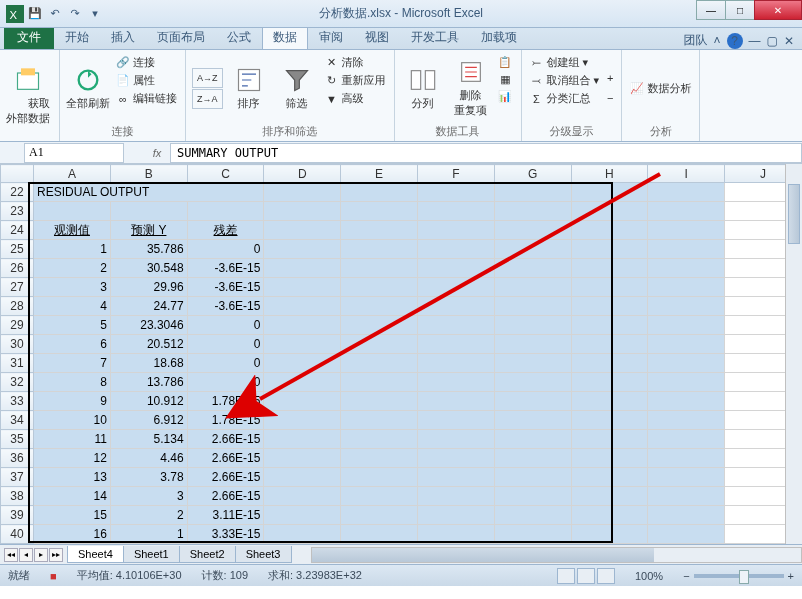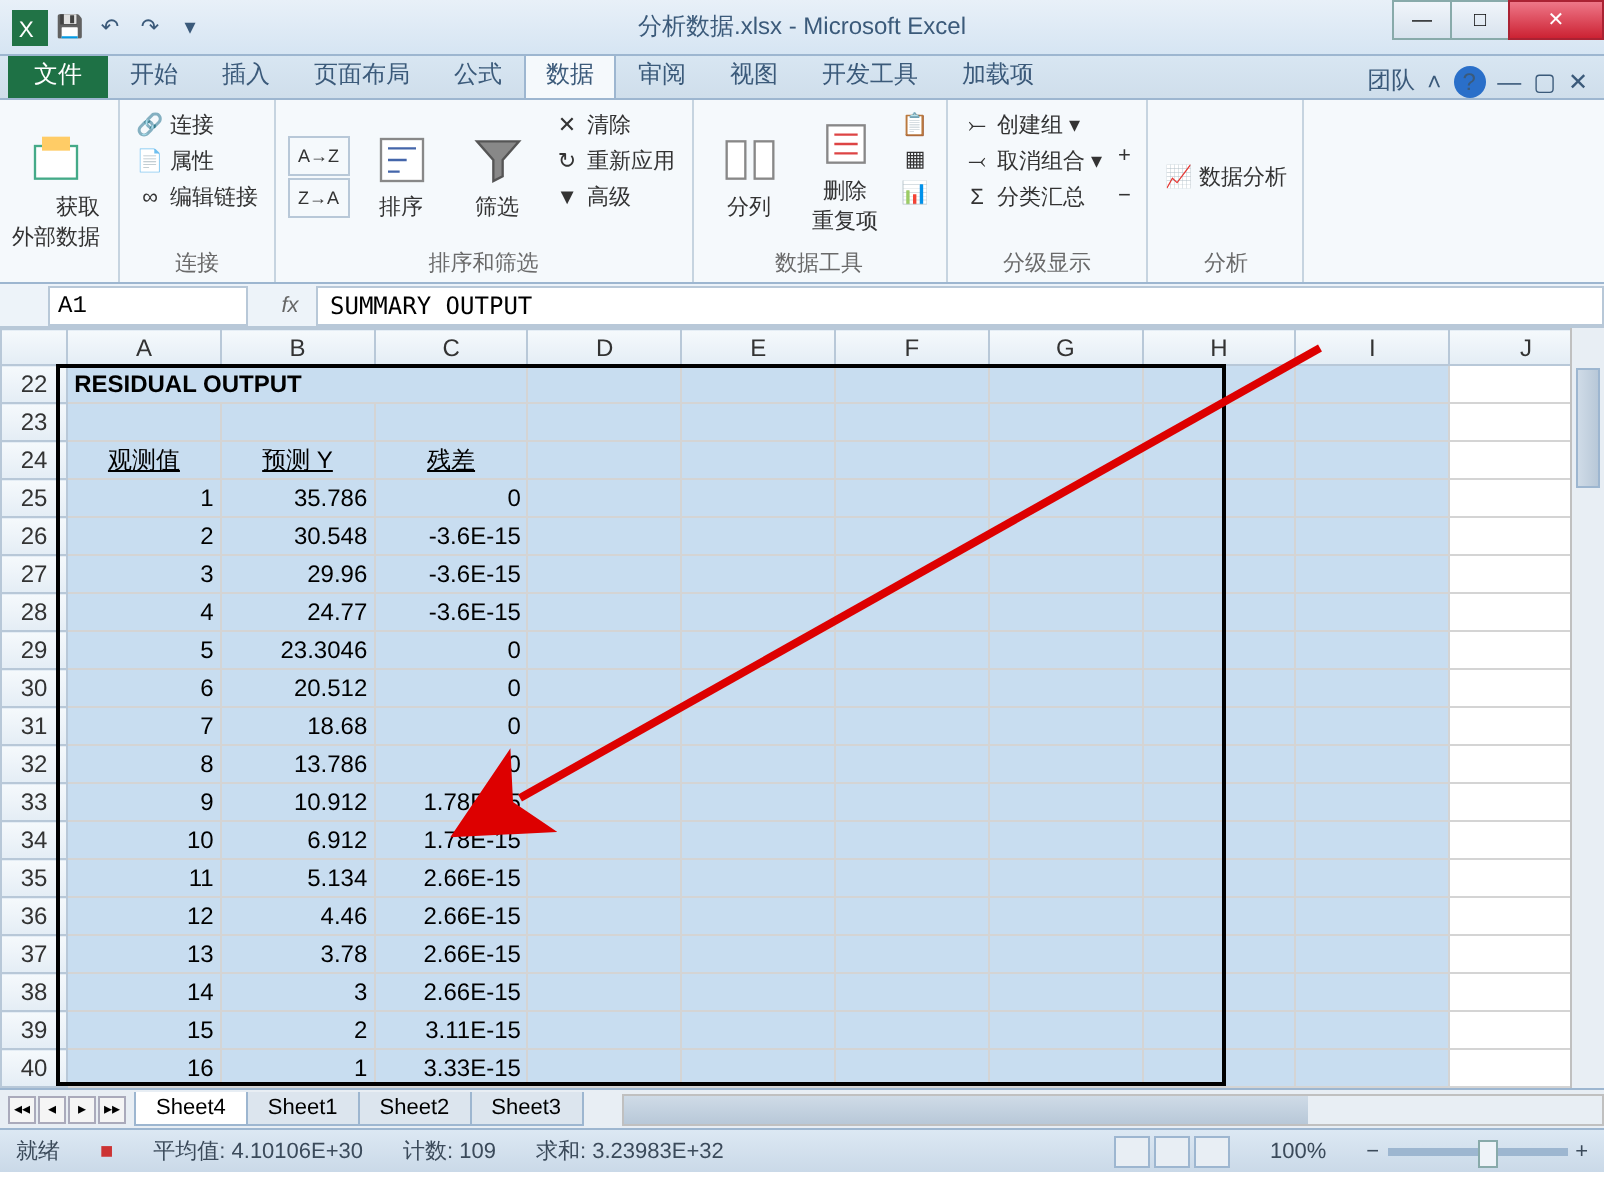--- a/index.html
+++ b/index.html
@@ -29,35 +29,35 @@
 .group-body { display: flex; gap: 4px; flex: 1; }
 .group-label { font-size: 11px; color: #6a6a6a; text-align: center; padding-top: 2px; }
 .bigbtn { display: flex; flex-direction: column; align-items: center; justify-content: center; width: 44px; font-size: 11px; color: #333; gap: 2px; }
 .bigbtn svg, .bigbtn .ico { width: 28px; height: 28px; }
 .smallcol { display: flex; flex-direction: column; gap: 1px; }
 .smallbtn { display: flex; align-items: center; gap: 3px; font-size: 11px; color: #333; padding: 1px 2px; }
 .smallbtn .sico { width: 14px; height: 14px; display: inline-flex; align-items: center; justify-content: center; }
 
 
 .fbar { height: 22px; display: flex; align-items: center; border-bottom: 1px solid #b8c8d8; background: #edf3f9; }
-.namebox { width: 100px; height: 20px; border: 1px solid #b8c8d8; background: #fff; font-size: 12px; padding: 2px 4px; margin: 0 8px 0 24px; font-family: Liberation Mono, monospace; }
+.namebox { width: 100px; height: 20px; border: 1px solid #b8c8d8; background: #fff; font-size: 12px; padding: 2px 4px; margin: 0 20px 0 24px; font-family: Liberation Serif, serif; }
 .fxbtns { display: flex; gap: 2px; padding: 0 4px; }
 .fxbtn { width: 18px; height: 18px; display: flex; align-items: center; justify-content: center; font-size: 11px; color: #666; font-style: italic; }
 .formula { flex: 1; height: 20px; border: 1px solid #b8c8d8; background: #fff; font-size: 12px; padding: 2px 6px; font-family: Consolas, monospace; }
 
 
 .gridwrap { position: relative; height: 380px; overflow: hidden; background: #fff; }
 .grid { border-collapse: collapse; font-family: "SimSun", Consolas, monospace; font-size: 12px; width: 100%; }
 .grid th { background: linear-gradient(#f5f9fc,#e4edf5); border: 1px solid #b8c8d8; font-weight: normal; color: #333; height: 18px; }
 .grid th.col { width: 65px; }
 .grid th.row { width: 28px; text-align: center; }
 .grid td { border: 1px solid #d4d4d4; height: 19px; padding: 0 3px; text-align: right; }
 .grid td.sel { background: #c8ddf0; }
 .grid td.hdr { text-align: center; background: #c8ddf0; }
-.grid td.txt { text-align: left; background: #c8ddf0; font-weight: bold; }
+.grid td.txt { text-align: left; background: #c8ddf0; }
 .grid td.u { text-decoration: underline; }
 .grid td.plain { background: #fff; }
 .selborder { position: absolute; border: 2px solid #000; pointer-events: none; }
 
 
 .arrow { position: absolute; pointer-events: none; }
 
 
 .sheettabs { height: 20px; background: #e8eef4; display: flex; align-items: center; border-top: 1px solid #9db6d0; font-size: 11px; }
 .navbtns { display: flex; padding: 0 4px; gap: 1px; }
@@ -133,20 +133,27 @@
             <path d="M6 2h12v6H6z" fill="#fc6"></path>
           </svg>
         <span style="white-space:pre-line;text-align:right">获取
 外部数据</span>
       </div>
     </div>
     <div class="group-label"></div>
   </div>
   <div class="group">
     <div class="group-body">
+      <div class="bigbtn">
+        <svg viewBox="0 0 24 24">
+            <circle cx="12" cy="12" r="8" fill="none" stroke="#2a7" stroke-width="2"></circle>
+            <path d="M12 4l3 3-3 3" fill="#2a7"></path>
+          </svg>
+        <span>全部刷新</span>
+      </div>
       <div class="smallcol">
         <div class="smallbtn">
             <span class="sico">🔗</span>
             <span>连接</span>
           </div>
         <div class="smallbtn">
             <span class="sico">📄</span>
             <span>属性</span>
           </div>
         <div class="smallbtn">

